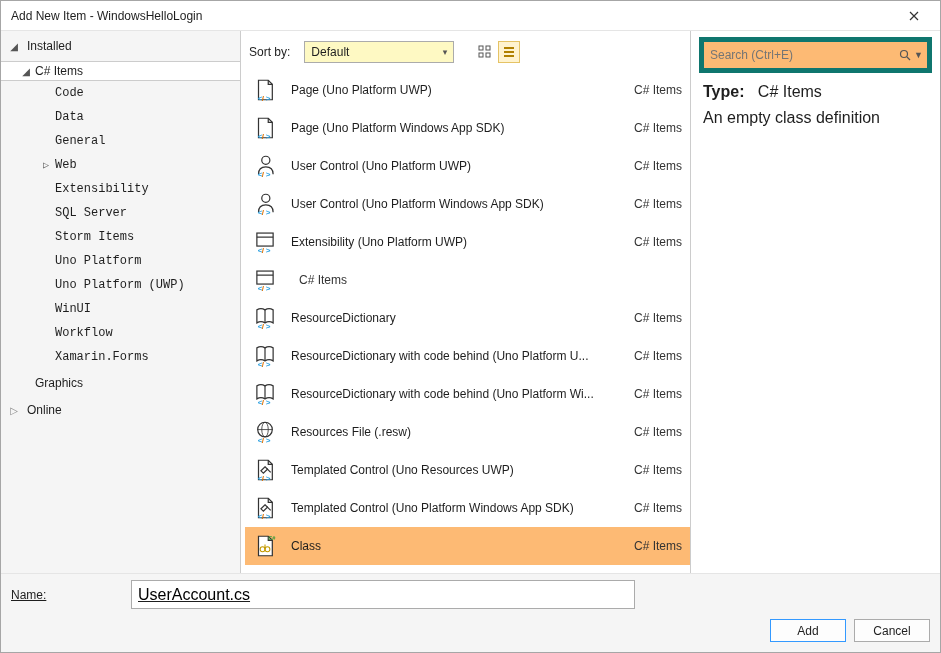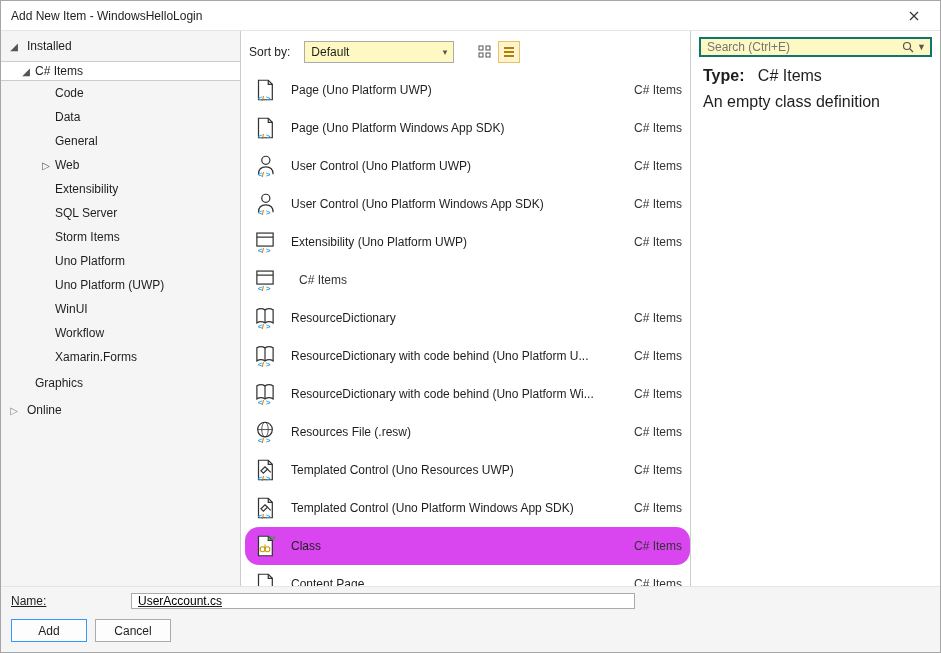--- a/index.html
+++ b/index.html
@@ -14,59 +14,59 @@
   
   
   .tree-pane { width: 240px; background: #f5f5f5; border-right: 1px solid #ccc; padding-top: 6px; overflow-y: auto; }
   .tree-header { display: flex; align-items: center; padding: 2px 8px 6px 8px; font-size: 12px; cursor: pointer; }
   .tree-header .arrow { width: 10px; display: inline-block; margin-right: 4px; }
   .tree ul { list-style: none; margin: 0; padding: 0; }
   .tree li { padding: 2px 0; }
   .tree .row { display: flex; align-items: center; height: 20px; padding-right: 8px; cursor: pointer; }
   .tree .arrow { width: 10px; text-align: center; font-size: 10px; color: #555; display: inline-block; }
   .tree .indent-1 { padding-left: 20px; }
-  .tree .indent-2 { padding-left: 40px; }
+  .tree .indent-2 { padding-left: 40px; font-family: Liberation Mono, monospace; }
   .tree .row.selected { background: #fff; border-top: 1px solid #ccc; border-bottom: 1px solid #ccc; }
   .tree .label { padding-left: 4px; }
   
   
   .center-pane { flex: 1; display: flex; flex-direction: column; min-width: 0; }
   .toolbar { height: 30px; display: flex; align-items: center; gap: 14px; padding: 0 8px; margin-top: 6px; }
   .toolbar .lbl { font-size: 12px; }
   .sort-select { flex: 0 0 150px; height: 22px; border: 1px solid #ababab; background: #fef9c3; display: flex; align-items: center; padding: 0 6px; justify-content: space-between; cursor: pointer; }
   .sort-select .caret { font-size: 9px; color: #555; }
   .view-btns { display: flex; gap: 2px; margin-left: 6px; }
   .view-btn { width: 22px; height: 22px; display: flex; align-items: center; justify-content: center; cursor: pointer; border: 1px solid transparent; }
   .view-btn.active { background: #fff3cf; border: 1px solid #e5c365; }
   
   .item-list { flex: 1; overflow-y: auto; padding: 4px 0 4px 4px; }
   .item-list::-webkit-scrollbar { width: 16px; }
   .item-list::-webkit-scrollbar-track { background: #f0f0f0; }
   .item-list::-webkit-scrollbar-thumb { background: #c2c3c9; border: 2px solid #f0f0f0; }
   .item { display: flex; align-items: center; height: 38px; padding: 0 8px 0 4px; cursor: pointer; }
-  .item.selected { background: #d946ef; border-radius: 14px; }
+  .item.selected { background: #fdba74; }
   .item .icon { width: 32px; height: 32px; display: flex; align-items: center; justify-content: center; margin-right: 10px; flex-shrink: 0; }
   .item .name { flex: 1; font-size: 12px; white-space: nowrap; overflow: hidden; text-overflow: ellipsis; }
   .item .cat { font-size: 12px; color: #333; margin-left: 8px; }
   
   
   .info-pane { width: 250px; border-left: 1px solid #ccc; display: flex; flex-direction: column; padding-top: 6px; }
-  .search-wrap { height: 20px; border: 2px solid #0f766e; margin: 0 8px 10px 8px; display: flex; align-items: center; padding: 0 4px; background: #fef9c3; }
+  .search-wrap { height: 36px; border: 5px solid #0f766e; margin: 0 8px 10px 8px; display: flex; align-items: center; padding: 0 4px; background: #fdba74; }
   .search-wrap input { border: none; outline: none; flex: 1; font-size: 12px; color: #6a6a6a; background: transparent; }
   .search-icon { width: 16px; height: 16px; display: flex; align-items: center; justify-content: center; color: #555; }
   .info-body { padding: 0 12px; font-size: 16px; }
   .info-body .type-row { margin-bottom: 8px; }
   .info-body b { font-weight: 600; }
   
   
   .bottom { border-top: 1px solid #e5e5e5; background: #f5f5f5; }
   .name-row { display: flex; align-items: center; padding: 6px 10px; text-decoration: underline; }
   .name-row .lbl { width: 120px; }
-  .name-row input { width: 504px; height: 16px; border: 1px solid #ababab; padding: 0 6px; font-size: 12px; outline: none; }
-  .button-row { display: flex; gap: 8px; padding: 4px 10px 10px 10px; }
+  .name-row input { width: 504px; height: 29px; border: 1px solid #ababab; padding: 0 6px; font-size: 16px; outline: none; }
+  .button-row { display: flex; justify-content: flex-end; gap: 8px; padding: 4px 10px 10px 10px; }
   .btn { width: 76px; height: 23px; border: 1px solid #ababab; background: #fdfdfd; display: flex; align-items: center; justify-content: center; font-size: 12px; cursor: pointer; }
   .btn.default { border: 1px solid #3399ff; }
   
   
   svg.file { width: 26px; height: 26px; }
 </style>
 </head>
 <body>
 
 <div class="window">

